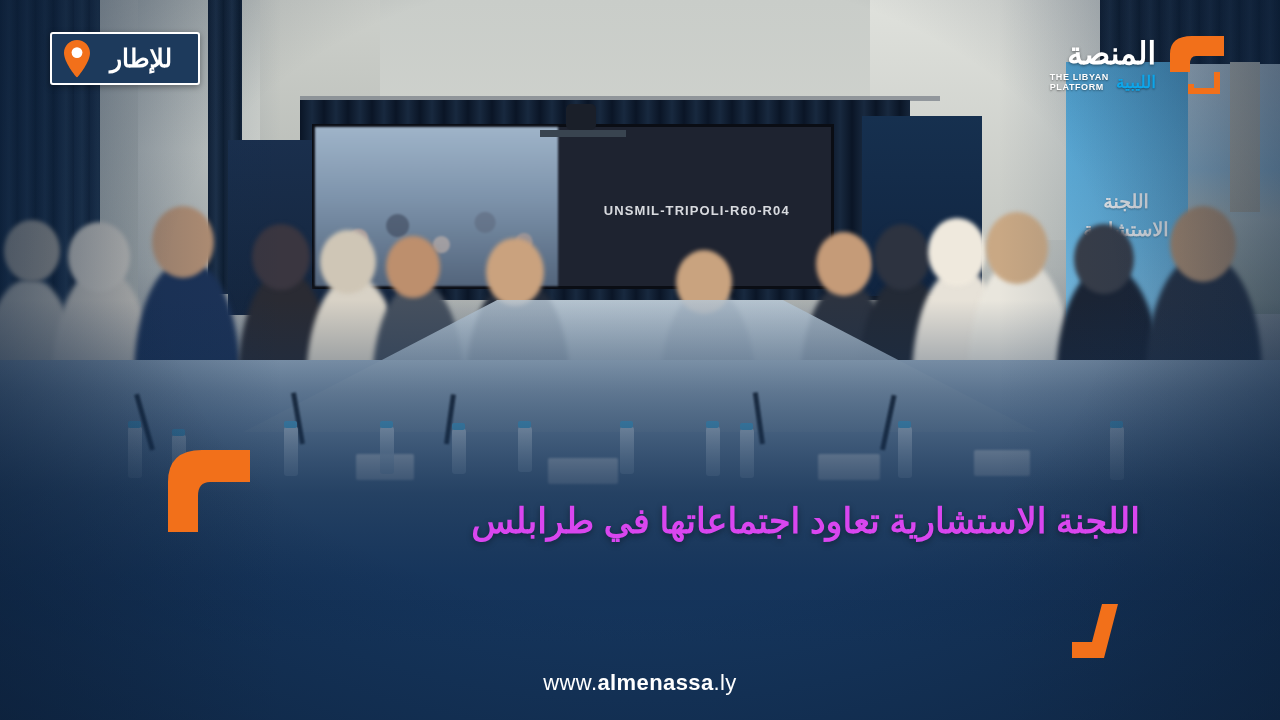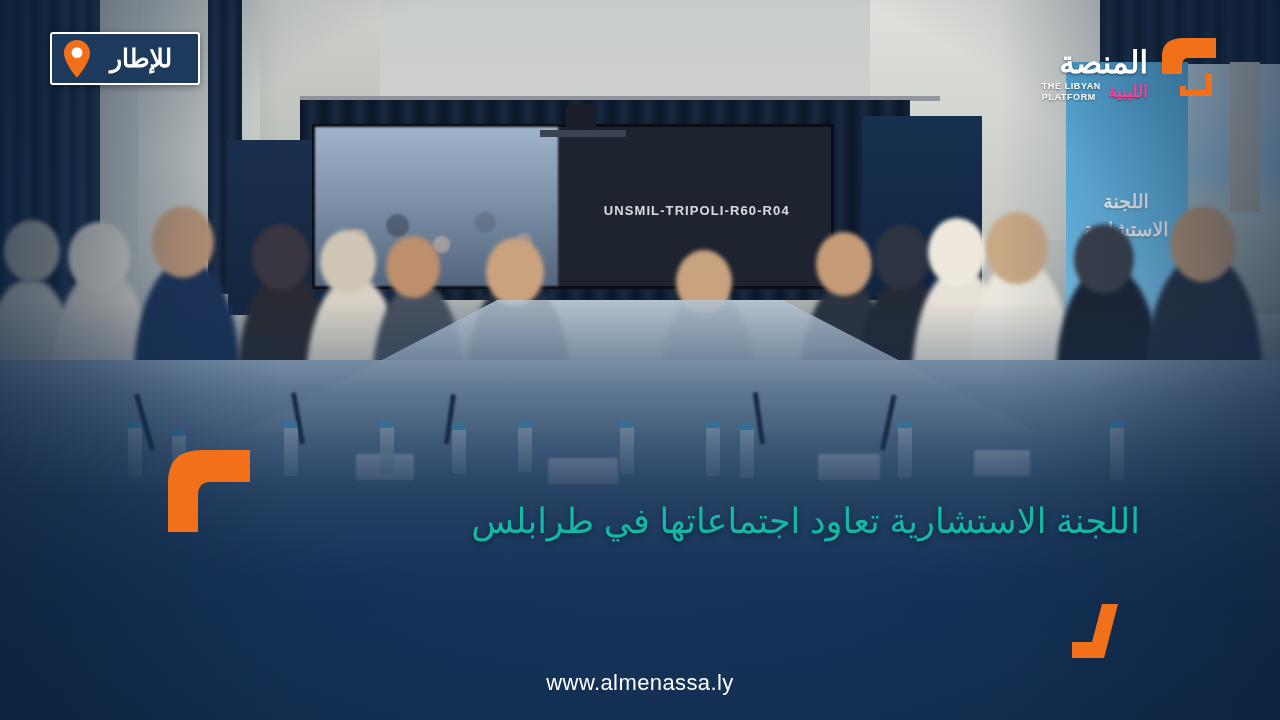--- a/index.html
+++ b/index.html
@@ -118,49 +118,49 @@
   
   .loc-badge { position:absolute; left:50px; top:32px; width:150px; height:53px;
         background:#1d3a5c; border:2px solid #ffffff; border-radius:3px;
         display:flex; align-items:center; box-shadow:0 2px 6px rgba(0,0,0,.35); }
   .pin { width:30px; height:40px; margin-left:10px; flex:0 0 auto; position:relative; }
   .pin svg { display:block; }
   .loc-text { flex:1; text-align:center; color:#ffffff; font-size:25px;
         font-weight:700; direction:rtl; padding-right:8px; letter-spacing:0; }
 
   
-  .logo { position:absolute; right:52px; top:18px; height:84px;
-        display:flex; align-items:flex-end; gap:6px; }
+  .logo { position:absolute; right:44px; top:18px; height:84px;
+        display:flex; align-items:center; gap:6px; }
   .logo-words { display:flex; flex-direction:column; align-items:flex-end;
         justify-content:flex-start; padding-top:10px; }
   .logo-ar { color:#ffffff; font-size:31px; font-weight:700; direction:rtl;
         line-height:1; letter-spacing:-1px;
         text-shadow:0 1px 3px rgba(0,0,0,.45); }
   .logo-row2 { display:flex; align-items:center; gap:7px; margin-top:3px; }
   .logo-en { color:#ffffff; font-size:9px; font-weight:700; line-height:1.15;
         letter-spacing:.6px; text-align:left;
         text-shadow:0 1px 2px rgba(0,0,0,.45); }
-  .logo-ar2 { color:#ec4899; font-size:17px; font-weight:700; direction:rtl;
+  .logo-ar2 { color:#0ea5e9; font-size:17px; font-weight:700; direction:rtl;
         line-height:1; text-shadow:0 1px 2px rgba(0,0,0,.4); }
   .logo-mark { width:74px; height:80px; position:relative; flex:0 0 auto; }
 
   
   .bracket-tl { position:absolute; left:166px; top:448px; width:86px; height:84px; }
   .bracket-br { position:absolute; left:1072px; top:602px; width:76px; height:58px; }
 
   .headline { position:absolute; right:140px; top:496px; width:920px;
-        text-align:right; direction:rtl; color:#14b8a6;
-        font-size:35px; font-weight:400; line-height:1.42;
+        text-align:right; direction:rtl; color:#d946ef;
+        font-size:35px; font-weight:700; line-height:1.42;
         letter-spacing:-.2px; text-shadow:0 2px 6px rgba(0,0,0,.38); }
   .headline span { display:block; }
 
   
   .site { position:absolute; left:0; right:0; bottom:24px; text-align:center;
         color:#ffffff; font-size:22px; letter-spacing:.4px; font-weight:400; }
-  .site b { font-weight:400; }
+  .site b { font-weight:700; }
 </style>
 </head>
 <body>
 
 <div class="card">
 
   <div class="photo">
     <div class="wall"></div>
     <div class="wall-right"></div>
 

